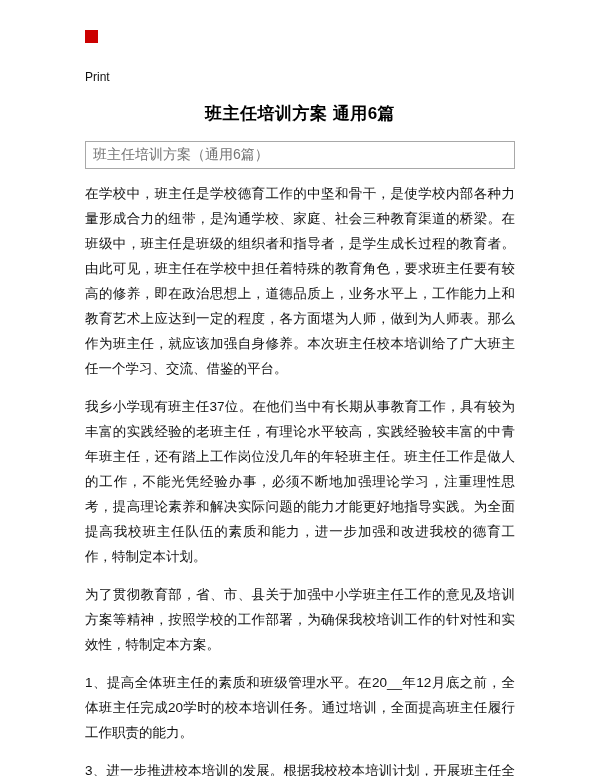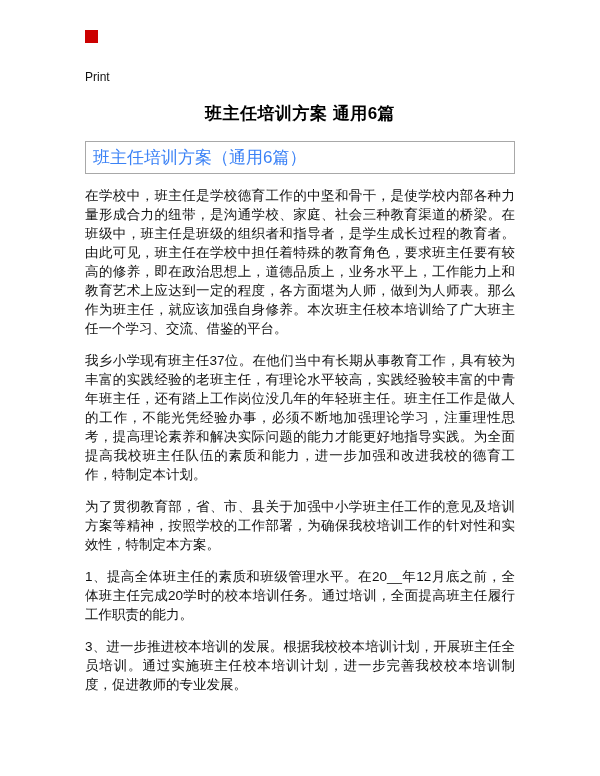--- a/index.html
+++ b/index.html
@@ -40,33 +40,33 @@
     text-align: center;
     font-size: 17px;
     font-weight: bold;
     color: #000000;
     margin: 4px 0 16px 0;
     letter-spacing: 0.5px;
   }
   .boxed-header {
     border: 1px solid #a8a8a8;
     padding: 4px 7px;
-    font-size: 17px;
-    color: #3b82f6;
+    font-size: 14px;
+    color: #737373;
     margin: 0 0 12px 0;
   }
   .section-title {
     font-size: 14px;
     font-weight: bold;
     color: #000000;
     margin: 12px 0 14px 30px;
   }
   .body-text p {
     font-size: 13.5px;
-    line-height: 19px;
+    line-height: 25px;
     margin: 0 0 13px 0;
     text-align: justify;
     color: #111111;
     word-break: break-all;
   }
   .body-text p.section-heading {
     text-align: left;
     margin: 10px 0 14px 0;
   }
 </style>

